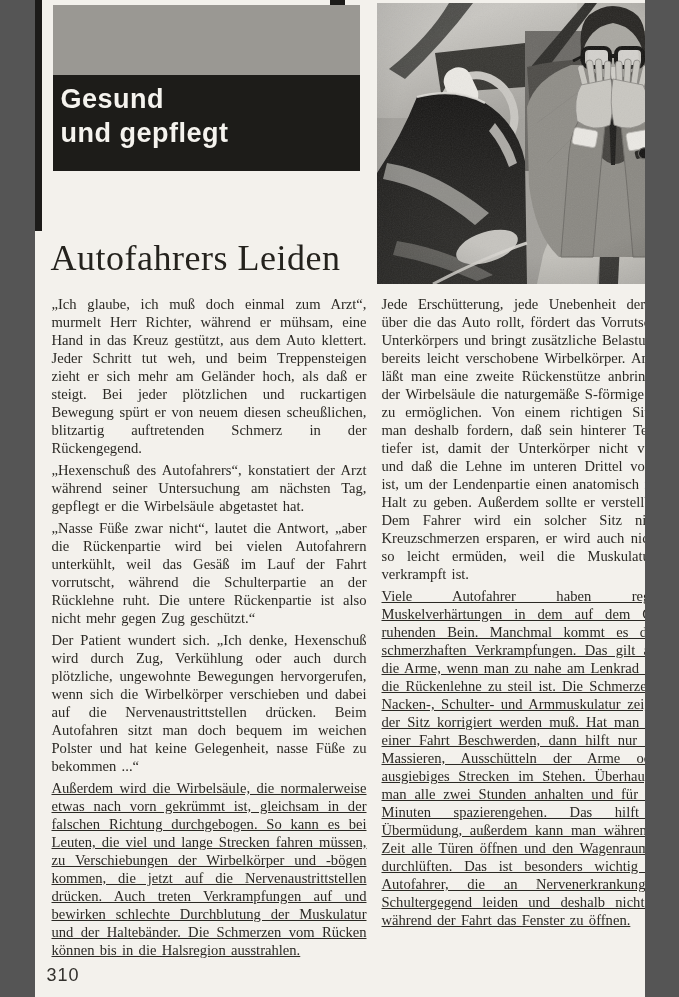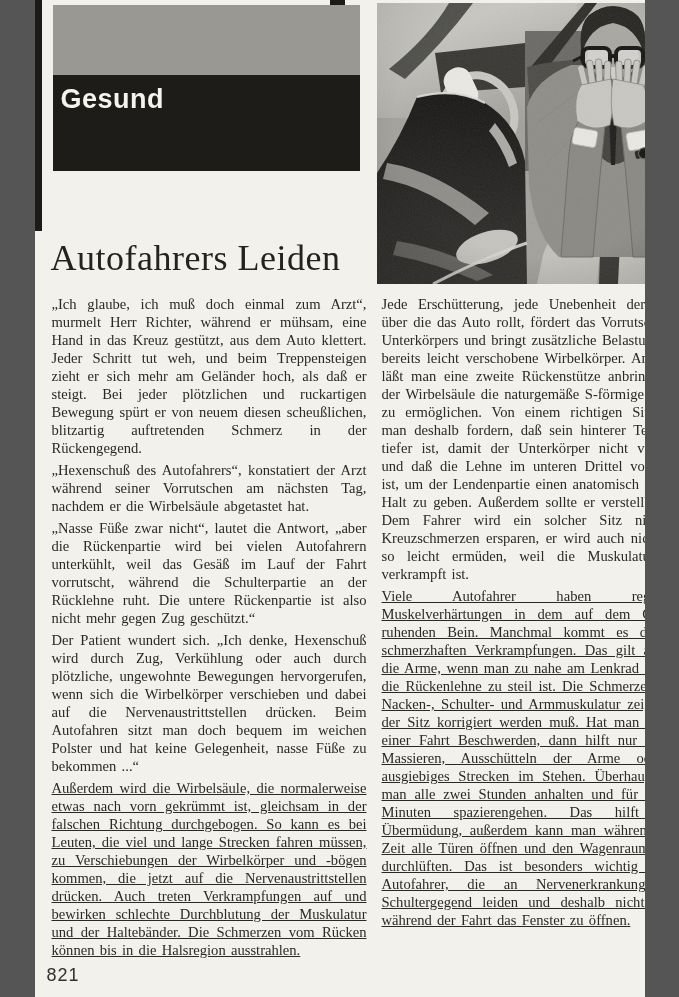--- a/index.html
+++ b/index.html
@@ -47,20 +47,21 @@
 
 <div class="page">
 
   <div class="left-strip"></div>
   <div class="top-nub"></div>
 
   <div class="header-box">
     <div class="header-gray"></div>
     <div class="header-black">
       <div>Gesund</div>
+      <div>und gepflegt</div>
     </div>
   </div>
 
   <figure class="photo" role="img" aria-label="Schwarzweißfoto: Mann mit dunkler Hornbrille sitzt seitlich im Auto bei offener Tür und reibt sich mit beiden Händen das Gesicht">
     <svg viewBox="0 0 334 281" preserveAspectRatio="none">
       <defs>
         <linearGradient id="skyG" x1="0" y1="0" x2="0.6" y2="1">
           <stop offset="0" stop-color="#d8d6d1"></stop>
             <stop offset="1" stop-color="#a5a39e"></stop>
         </linearGradient>
@@ -174,28 +175,28 @@
       <rect x="0" y="0" width="334" height="281" fill="url(#vign)"></rect>
       <rect x="0" y="0" width="334" height="281" filter="url(#grainF)" opacity="0.11"></rect>
     </svg>
   </figure>
 
   <h1 class="title">Autofahrers Leiden</h1>
 
   <div class="columns">
     <div class="col">
       <p>„Ich glaube, ich muß doch einmal zum Arzt“, murmelt Herr Richter, während er mühsam, eine Hand in das Kreuz gestützt, aus dem Auto klettert. Jeder Schritt tut weh, und beim Treppensteigen zieht er sich mehr am Geländer hoch, als daß er steigt. Bei jeder plötzlichen und ruckartigen Bewegung spürt er von neuem diesen scheußlichen, blitzartig auftretenden Schmerz in der Rückengegend.</p>
-      <p>„Hexenschuß des Autofahrers“, konstatiert der Arzt während seiner Vorrutschen am nächsten Tag, nachdem er die Wirbelsäule abgetastet hat.</p>
+      <p>„Hexenschuß des Autofahrers“, konstatiert der Arzt während seiner Untersuchung am nächsten Tag, gepflegt er die Wirbelsäule abgetastet hat.</p>
       <p>„Nasse Füße zwar nicht“, lautet die Antwort, „aber die Rückenpartie wird bei vielen Autofahrern unterkühlt, weil das Gesäß im Lauf der Fahrt vorrutscht, während die Schulterpartie an der Rücklehne ruht. Die untere Rückenpartie ist also nicht mehr gegen Zug geschützt.“</p>
       <p>Der Patient wundert sich. „Ich denke, Hexenschuß wird durch Zug, Verkühlung oder auch durch plötzliche, ungewohnte Bewegungen hervorgerufen, wenn sich die Wirbelkörper verschieben und dabei auf die Nervenaustrittstellen drücken. Beim Autofahren sitzt man doch bequem im weichen Polster und hat keine Gelegenheit, nasse Füße zu bekommen ...“</p>
       <p>Außerdem wird die Wirbelsäule, die normalerweise etwas nach vorn gekrümmt ist, gleichsam in der falschen Richtung durchgebogen. So kann es bei Leuten, die viel und lange Strecken fahren müssen, zu Verschiebungen der Wirbelkörper und -bögen kommen, die jetzt auf die Nervenaustrittstellen drücken. Auch treten Verkrampfungen auf und bewirken schlechte Durchblutung der Muskulatur und der Haltebänder. Die Schmerzen vom Rücken können bis in die Halsregion ausstrahlen.</p>
     </div>
     <div class="col">
       <p>Jede Erschütterung, jede Unebenheit der Straße, über die das Auto rollt, fördert das Vorrutschen des Unterkörpers und bringt zusätzliche Belastungen für bereits leicht verschobene Wirbelkörper. Am besten läßt man eine zweite Rückenstütze anbringen, um der Wirbelsäule die naturgemäße S-förmige Haltung zu ermöglichen. Von einem richtigen Sitz sollte man deshalb fordern, daß sein hinterer Teil etwas tiefer ist, damit der Unterkörper nicht vorgleitet, und daß die Lehne im unteren Drittel vorgewölbt ist, um der Lendenpartie einen anatomisch richtigen Halt zu geben. Außerdem sollte er verstellbar sein. Dem Fahrer wird ein solcher Sitz nicht nur Kreuzschmerzen ersparen, er wird auch nicht mehr so leicht ermüden, weil die Muskulatur nicht verkrampft ist.</p>
       <p>Viele Autofahrer haben regelrechte Muskelverhärtungen in dem auf dem Gaspedal ruhenden Bein. Manchmal kommt es dabei zu schmerzhaften Verkrampfungen. Das gilt auch für die Arme, wenn man zu nahe am Lenkrad sitzt und die Rückenlehne zu steil ist. Die Schmerzen in der Nacken-, Schulter- und Armmuskulatur zeigen, daß der Sitz korrigiert werden muß. Hat man während einer Fahrt Beschwerden, dann hilft nur kräftiges Massieren, Ausschütteln der Arme oder ein ausgiebiges Strecken im Stehen. Überhaupt sollte man alle zwei Stunden anhalten und für ein paar Minuten spazierengehen. Das hilft gegen Übermüdung, außerdem kann man während dieser Zeit alle Türen öffnen und den Wagenraum tüchtig durchlüften. Das ist besonders wichtig für die Autofahrer, die an Nervenerkrankungen der Schultergegend leiden und deshalb nicht wagen, während der Fahrt das Fenster zu öffnen.</p>
     </div>
   </div>
 
-  <div class="page-number">821</div>
+  <div class="page-number">310</div>
 
   <div class="gutter-line"></div>
 
 </div>
 
 </body></html>

